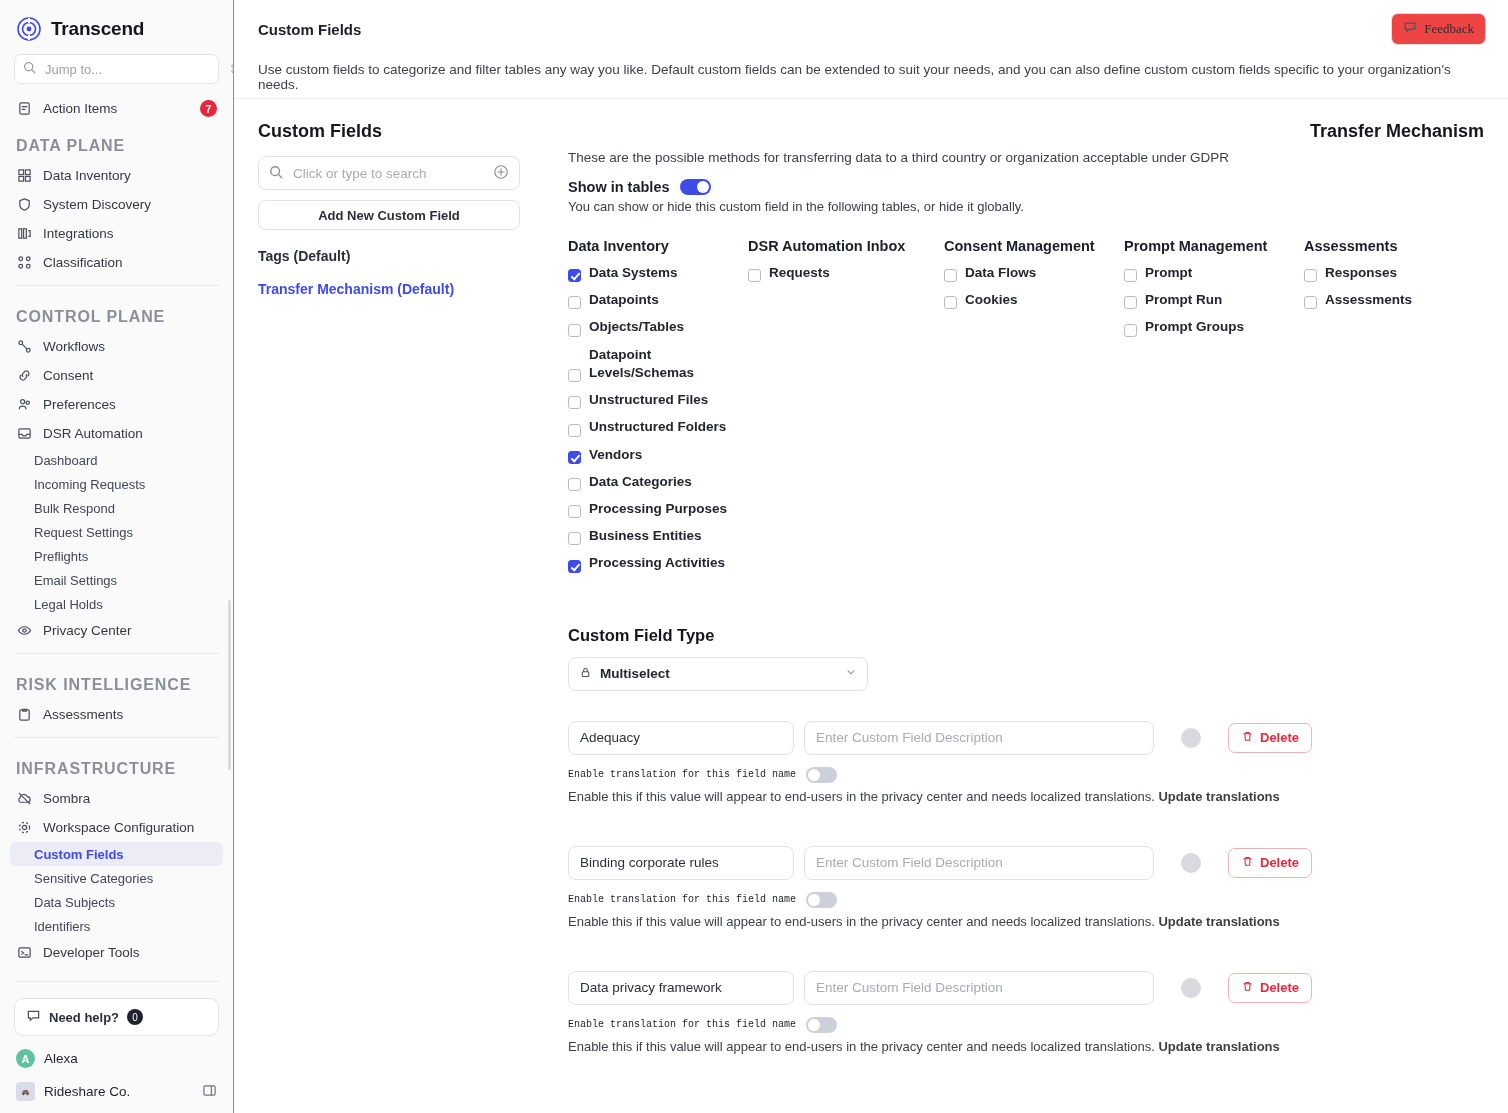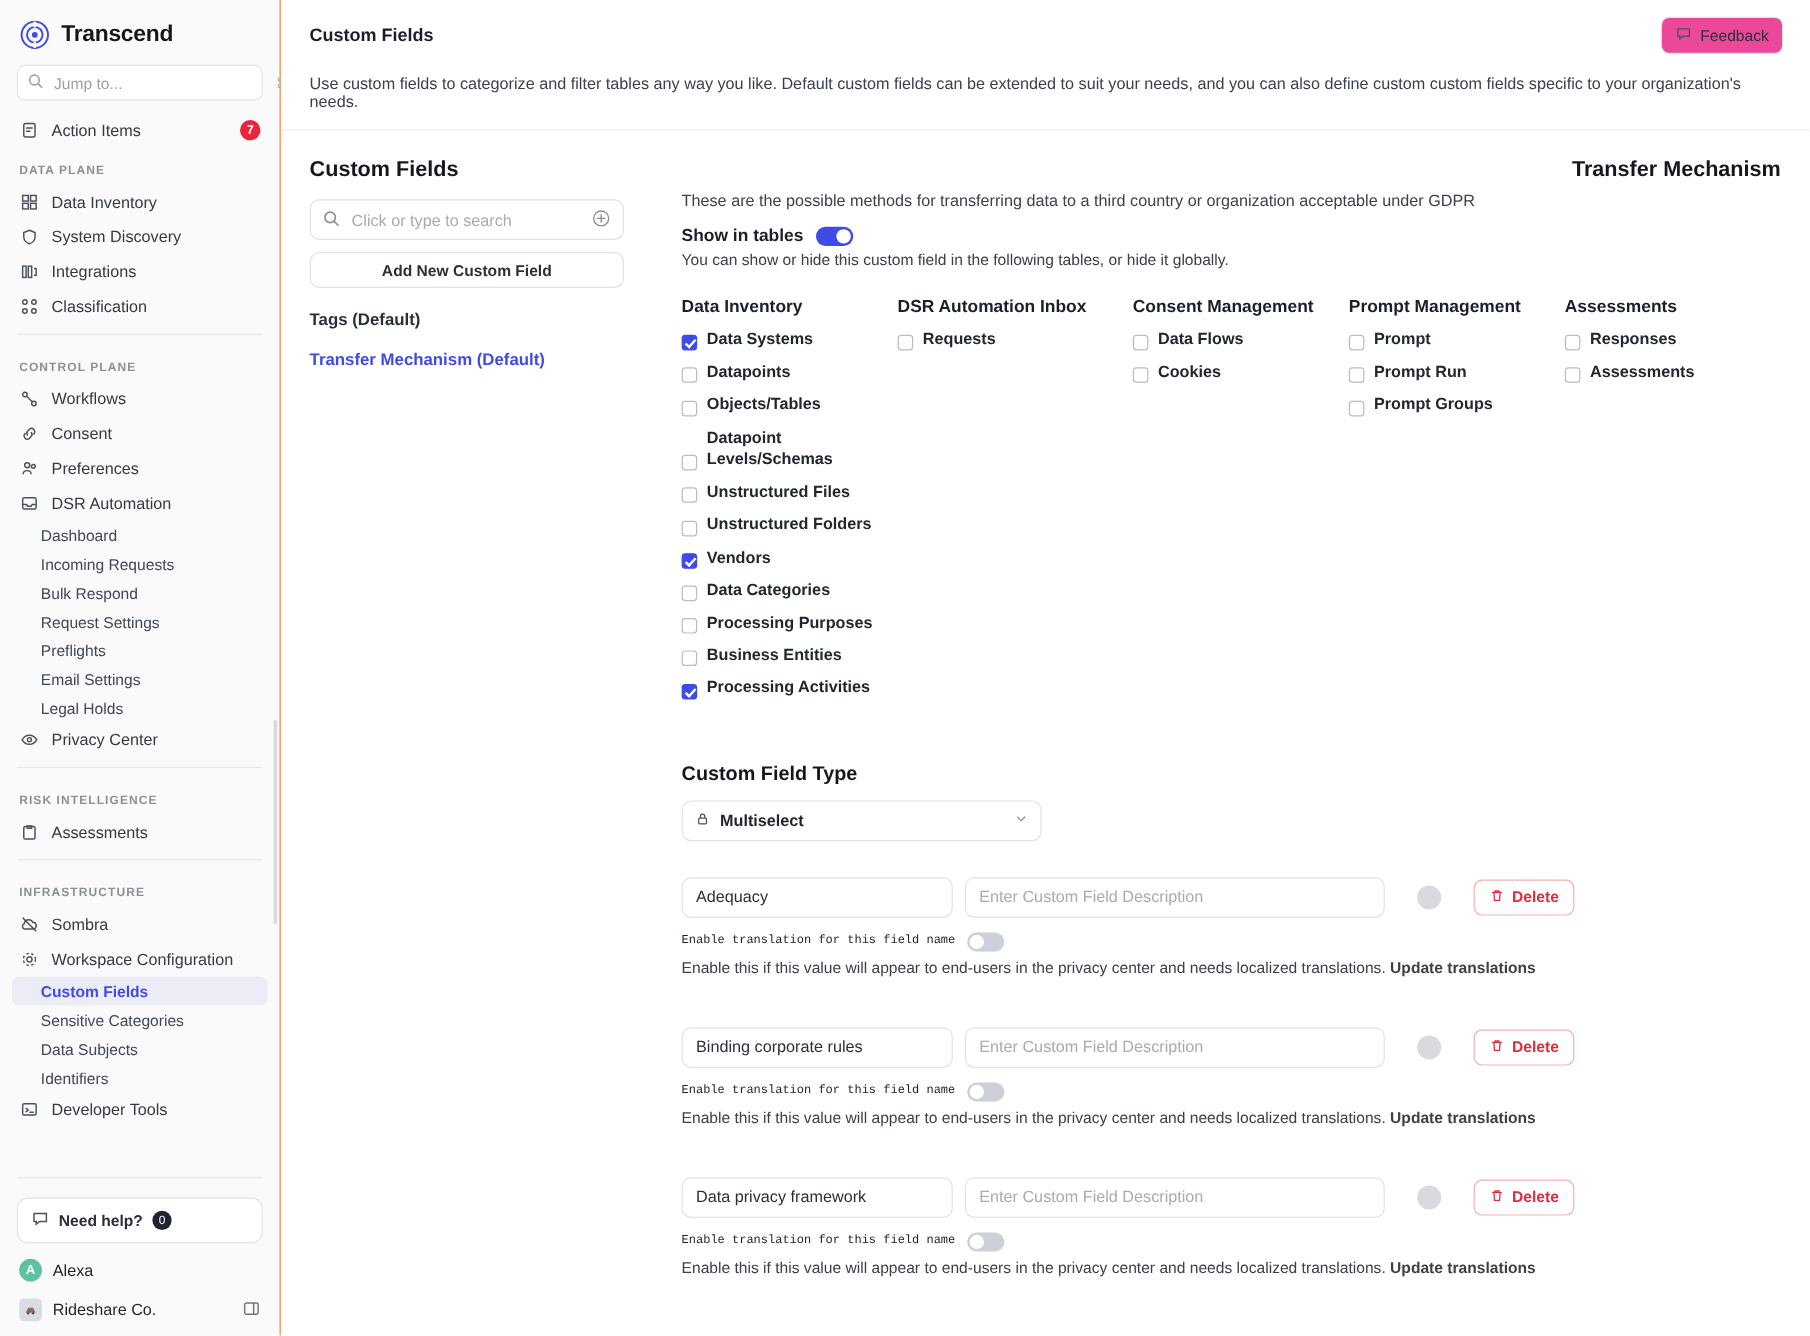--- a/index.html
+++ b/index.html
@@ -43,21 +43,21 @@
     padding: 6px 16px; height: 29px; cursor: pointer; color: #353945;
     font-size: 13.5px;
   }
   .nav-row .ico { width: 17px; height: 17px; display: inline-flex; align-items: center; justify-content: center; color: #4b5060; }
   .badge-red {
     margin-left: auto; background: #e8253b; color: #fff;
     border-radius: 50%; width: 17px; height: 17px; font-size: 10.5px;
     display: flex; align-items: center; justify-content: center; font-weight: bold;
   }
   .section-head {
-    padding: 14px 16px 6px 16px; font-size: 10px; letter-spacing: .9px;
+    padding: 14px 16px 6px 16px; font-size: 16px; letter-spacing: .9px;
     font-weight: bold; color: #8b8f9a; text-transform: uppercase;
   }
   .divider { height: 1px; background: #e8e8ea; margin: 8px 14px; }
   .sub-row {
     padding: 5px 16px 5px 34px; font-size: 13px; color: #41465a; height: 24px;
     display: flex; align-items: center; cursor: pointer;
   }
   .sub-row.active {
     color: #3f4be8; font-weight: bold; background: #ececf6;
     border-radius: 6px; margin: 0 10px 0 10px; padding-left: 24px;
@@ -83,26 +83,26 @@
 
   
   .main { flex: 1; height: 1113px; position: relative; overflow: hidden; background: #fff; }
   .topbar {
     height: 58px; display: flex; align-items: center;
     padding: 0 22px 0 24px; border-bottom: 0;
   }
   .page-title { font-size: 15px; font-weight: bold; color: #1b1f2a; }
   .feedback-btn {
     margin-left: auto; display: flex; align-items: center; gap: 7px;
-    border: 1px solid #e0e0e4; border-radius: 7px; background: #ec4899;
+    border: 1px solid #e0e0e4; border-radius: 7px; background: #ef4444;
     padding: 6px 11px; font-size: 13px; color: #2b2f3a; cursor: pointer;
-    font-family: Liberation Sans, sans-serif;
+    font-family: Liberation Serif, serif;
   }
   .intro {
-    padding: 4px 24px 16px 24px; font-size: 13.5px; color: #3c404c;
+    padding: 4px 24px 6px 24px; font-size: 13.5px; color: #3c404c;
     border-bottom: 1px solid #ececee;
   }
   .content { display: flex; padding: 22px 24px 0 24px; gap: 48px; }
 
   
   .col-left { width: 300px; }
   .col-title { font-size: 18px; font-weight: bold; color: #15171f; margin: 0 0 14px 0; }
   .cf-search {
     height: 34px; border: 1px solid #e2e2e6; border-radius: 8px; background: #fff;
     display: flex; align-items: center; gap: 8px; padding: 0 10px; margin-bottom: 10px;

